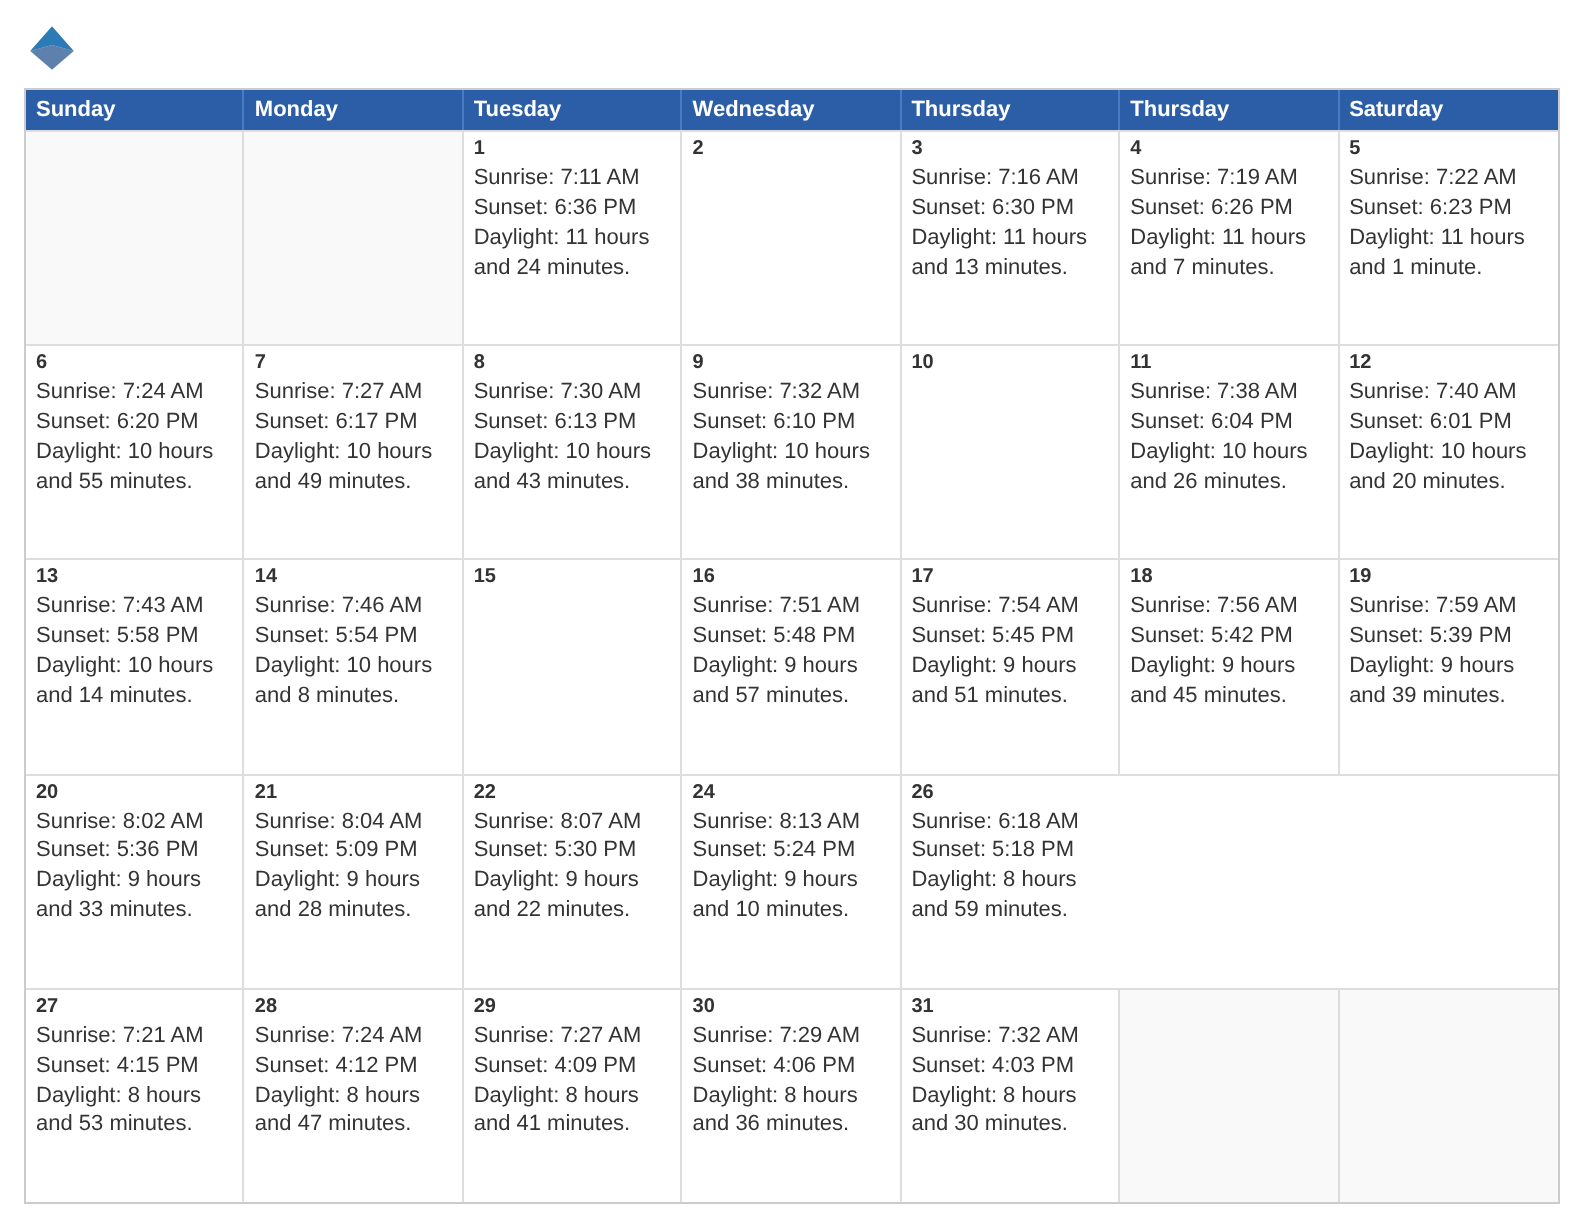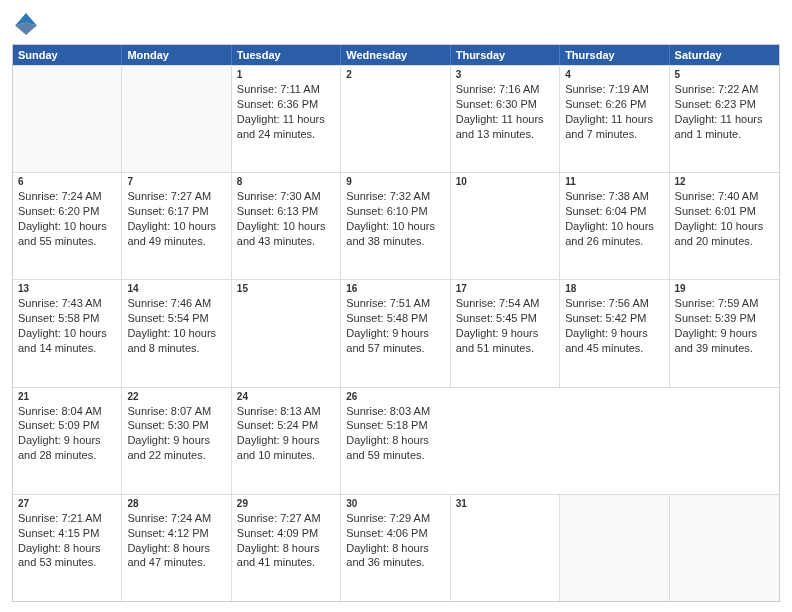--- a/index.html
+++ b/index.html
@@ -247,40 +247,46 @@
           </div>
           <div class="cal-cell">
             <div class="day-num">19</div>
             <div class="cell-info">Sunrise: 7:59 AM
 Sunset: 5:39 PM
 Daylight: 9 hours and 39 minutes.</div>
           </div>
         </div>
         <div class="cal-row">
           <div class="cal-cell">
+            <div class="day-num">20</div>
+            <div class="cell-info">Sunrise: 8:02 AM
+Sunset: 5:36 PM
+Daylight: 9 hours and 33 minutes.</div>
+          </div>
+          <div class="cal-cell">
             <div class="day-num">21</div>
             <div class="cell-info">Sunrise: 8:04 AM
 Sunset: 5:09 PM
 Daylight: 9 hours and 28 minutes.</div>
           </div>
           <div class="cal-cell">
             <div class="day-num">22</div>
             <div class="cell-info">Sunrise: 8:07 AM
 Sunset: 5:30 PM
 Daylight: 9 hours and 22 minutes.</div>
           </div>
           <div class="cal-cell">
             <div class="day-num">24</div>
             <div class="cell-info">Sunrise: 8:13 AM
 Sunset: 5:24 PM
 Daylight: 9 hours and 10 minutes.</div>
           </div>
           <div class="cal-cell">
             <div class="day-num">26</div>
-            <div class="cell-info">Sunrise: 8:03 AM
+            <div class="cell-info">Sunrise: 6:18 AM
 Sunset: 5:18 PM
 Daylight: 8 hours and 59 minutes.</div>
           </div>
         </div>
         <div class="cal-row">
           <div class="cal-cell">
             <div class="day-num">27</div>
             <div class="cell-info">Sunrise: 7:21 AM
 Sunset: 4:15 PM
 Daylight: 8 hours and 53 minutes.</div>
@@ -298,19 +304,22 @@
 Daylight: 8 hours and 41 minutes.</div>
           </div>
           <div class="cal-cell">
             <div class="day-num">30</div>
             <div class="cell-info">Sunrise: 7:29 AM
 Sunset: 4:06 PM
 Daylight: 8 hours and 36 minutes.</div>
           </div>
           <div class="cal-cell">
             <div class="day-num">31</div>
+            <div class="cell-info">Sunrise: 7:32 AM
+Sunset: 4:03 PM
+Daylight: 8 hours and 30 minutes.</div>
           </div>
           <div class="cal-cell empty"></div>
           <div class="cal-cell empty"></div>
         </div>
       </div>
   </div>
 </div>
 
 </body></html>

